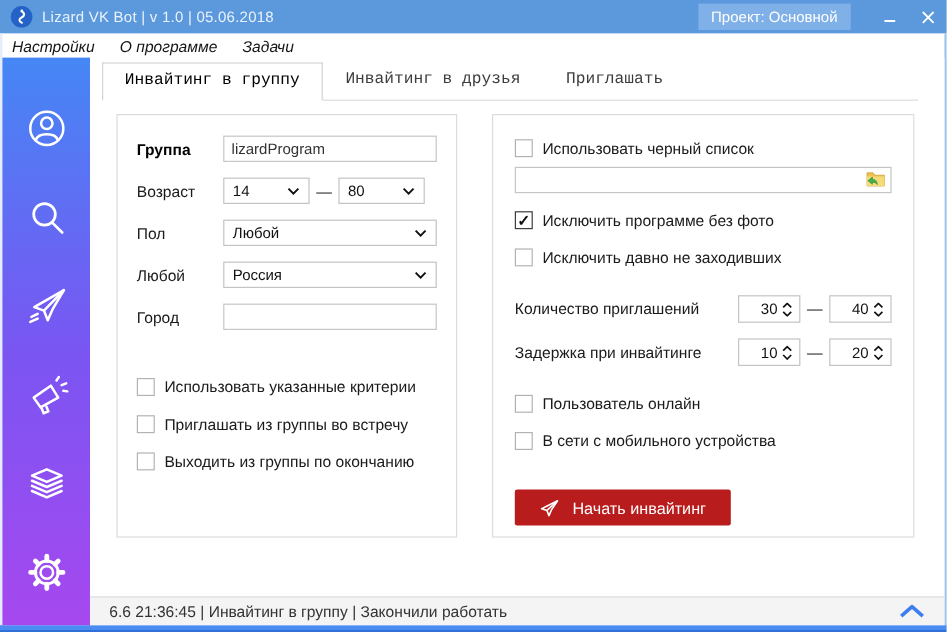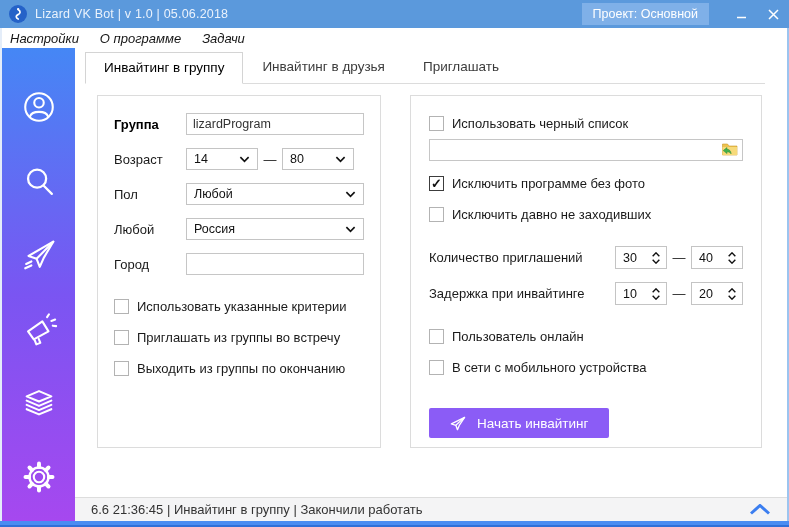--- a/index.html
+++ b/index.html
@@ -32,21 +32,21 @@
   .sidebar { position:absolute; left:2px; top:48px; width:73px; bottom:6px;
              background:linear-gradient(180deg,#4587f5 0%,#7a55f2 52%,#a648ef 100%);
              display:flex; flex-direction:column; padding-top:22px; }
   .side-btn { height:74px; display:flex; align-items:center; justify-content:center; }
   .side-btn svg { display:block; }
 
   
   .main { position:absolute; left:75px; top:48px; right:2px; height:449px; background:#fff; }
 
   .tabstrip { position:absolute; left:10px; top:5px; right:22px; height:31px;
-              display:flex; align-items:flex-end; border-bottom:1px solid #dcdcdc; }
+              display:flex; align-items:flex-end; border-bottom:1px solid #dcdcdc;font-family:Liberation Mono, monospace; }
   .tab { font-size:13.5px; color:#3c3c3c; padding:7px 18px 8px; border:1px solid transparent; }
   .tab.active { background:#fff; border-color:#d4d4d4; border-bottom:1px solid #fff;
                 margin-bottom:-1px; color:#000; }
 
   .groupbox { position:absolute; border:1px solid #dcdcdc; background:#fff; }
   .box-left  { left:22px;  top:47px; width:284px; height:353px; padding:17px 16px; }
   .box-right { left:335px; top:47px; width:352px; height:353px; padding:20px 18px; }
 
   .frow { display:flex; align-items:center; margin-bottom:13px; }
   .flabel { width:72px; font-size:13px; color:#1a1a1a; flex:none; }
@@ -70,24 +70,24 @@
   .cblabel { font-size:13px; color:#1a1a1a;text-align:right; }
 
   .path-wrap { position:relative; margin:8px 0 15px; }
   .path-wrap .tinput { width:100%; padding-right:26px; }
   .folder-btn { position:absolute; right:5px; top:3px; width:17px; height:15px; }
 
   .numrow { display:flex; align-items:center; margin-bottom:13px; }
   .numrow .nlabel { flex:1; font-size:13px; color:#1a1a1a; }
   .spin { border:1px solid #c4c4c4; height:23px; width:52px; background:#fff; flex:none;
           display:flex; align-items:center; justify-content:space-between;
-          padding:0 5px 0 7px; font-size:12.5px; color:#111;text-align:center; }
+          padding:0 5px 0 18px; font-size:12.5px; color:#111;text-align:center; }
   .arrows { display:flex; flex-direction:column; gap:2px; align-items:center; }
 
-  .start-btn { display:flex; align-items:center; gap:11px; background:#8b5cf6; color:#fff;
+  .start-btn { display:flex; align-items:center; gap:11px; background:#b91c1c; color:#fff;
                border:none; height:30px; padding:0 21px; font-size:13.5px; border-radius:2px;
                margin-top:33px; cursor:pointer; font-family:"Liberation Sans", sans-serif; }
 
   
   .statusbar { position:absolute; left:75px; right:2px; top:497px; height:24px; background:#f4f4f5;
                border-top:1px solid #ddd; display:flex; align-items:center; padding:0 16px;
                font-size:13px; color:#333; }
   .status-chevron { margin-left:auto; display:flex; align-items:center; }
 </style>
 </head>
@@ -221,21 +221,21 @@
       </div>
       <div class="frow">
         <span class="flabel">Любой</span>
         <div class="dd full">
           <span>Россия</span>
           <svg width="11" height="7" viewBox="0 0 12 7">
               <path d="M1.5 1 L6 5.5 L10.5 1" stroke="#111" stroke-width="1.8" fill="none"></path>
             </svg>
         </div>
       </div>
-      <div class="frow" style="margin-bottom:24px;">
+      <div class="frow" style="margin-bottom:40px;">
         <span class="flabel">Город</span>
         <input class="tinput" type="text" value="" style="">
       </div>
 
       <div class="cbrow">
         <span class="cb"></span>
         <span class="cblabel">Использовать указанные критерии</span>
       </div>
       <div class="cbrow">
         <span class="cb"></span>

